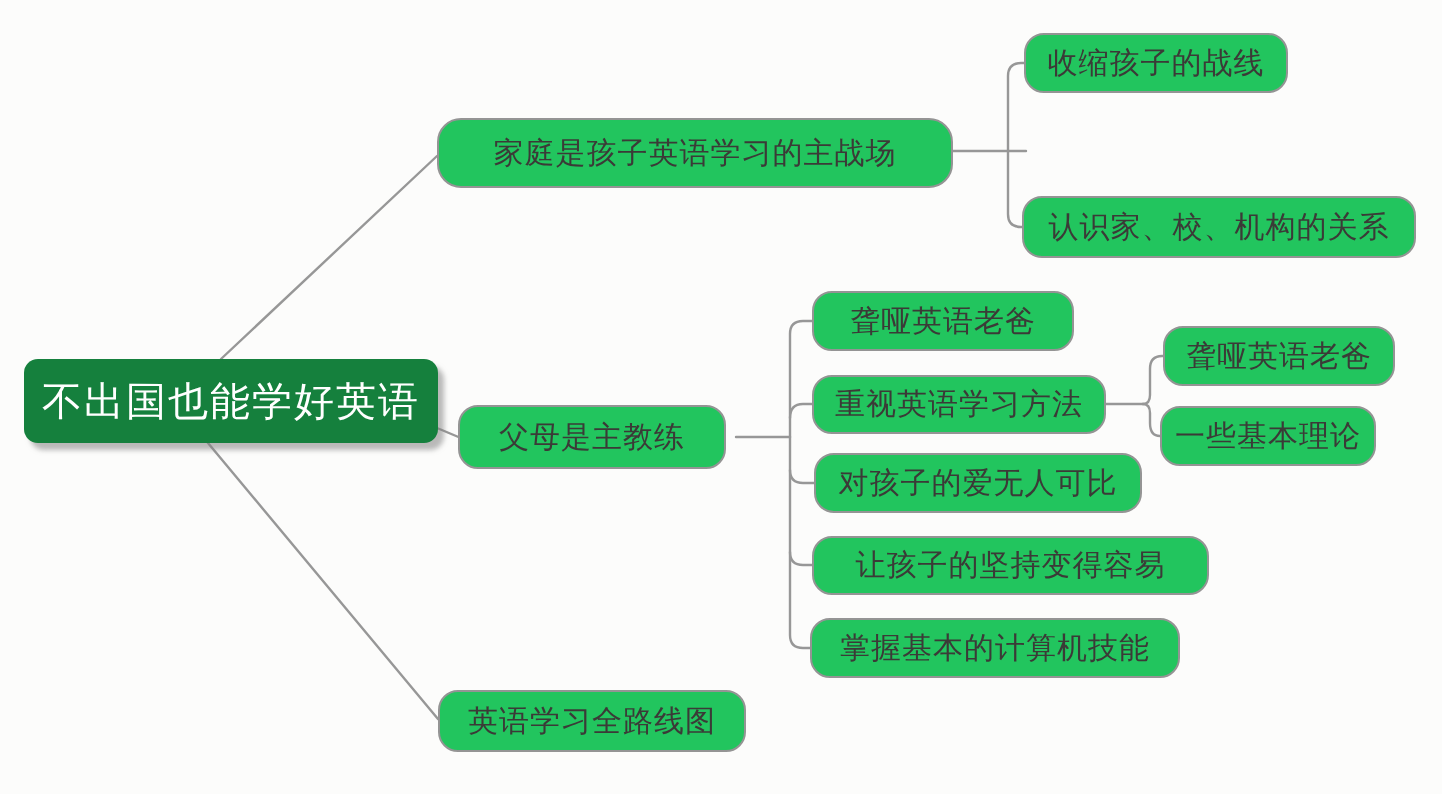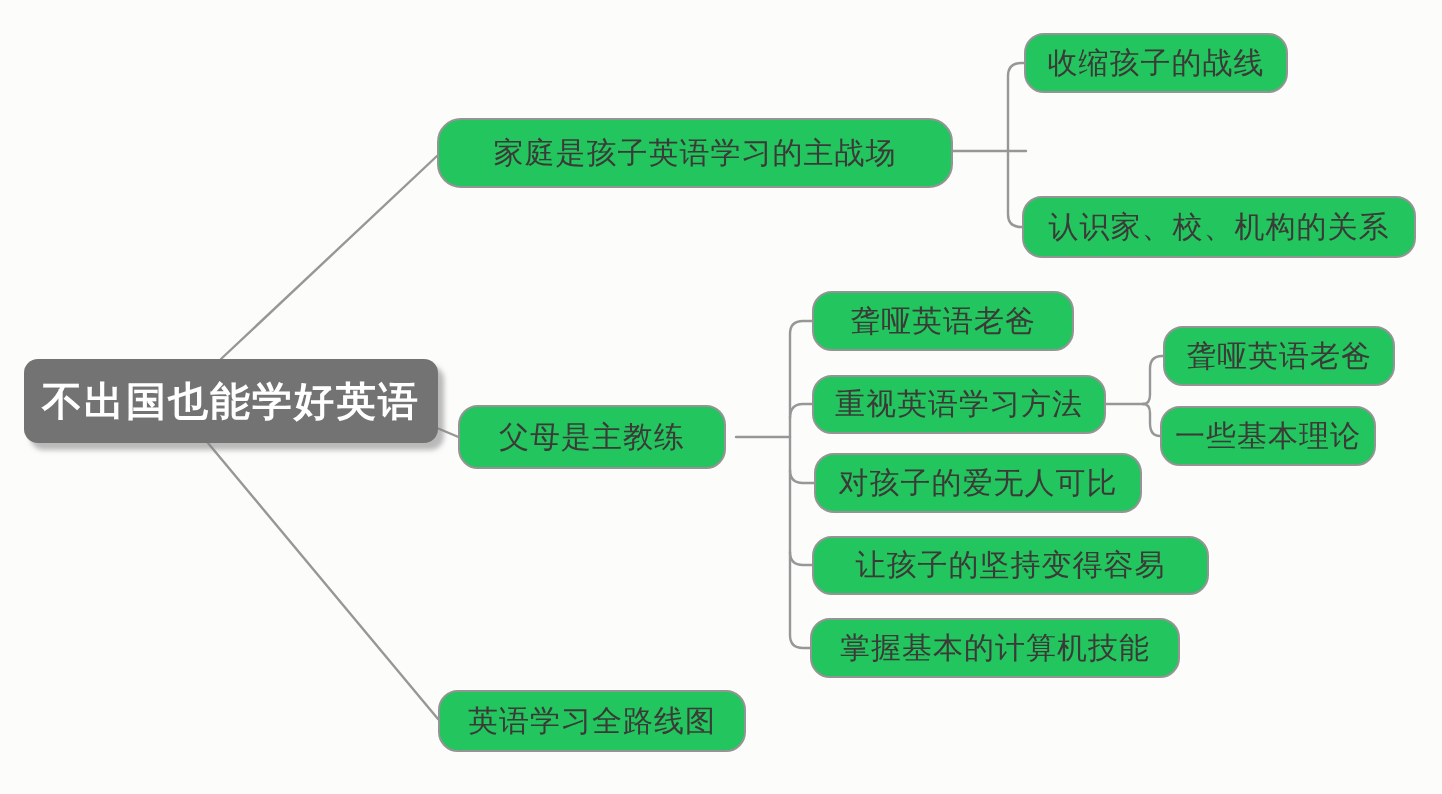--- a/index.html
+++ b/index.html
@@ -36,26 +36,26 @@
     background: #22c55e;
     border: 2.5px solid #949494;
     border-radius: 20px;
     color: #3b3a37;
     font-size: 30px;
     letter-spacing: 1px;
     white-space: nowrap;
     cursor: pointer;
   }
   .node.root {
-    background: #737373;
+    background: #15803d;
     border: none;
     border-radius: 14px;
     color: #ffffff;
     font-size: 40px;
-    font-weight: bold;
+    font-weight: normal;
     letter-spacing: 2px;
     box-shadow: 6px 7px 5px rgba(130,130,130,0.55);
   }
 </style>
 </head>
 <body>
 
 <div id="canvas">
 
   <svg id="connectors" viewBox="0 0 1442 794" xmlns="http://www.w3.org/2000/svg">

